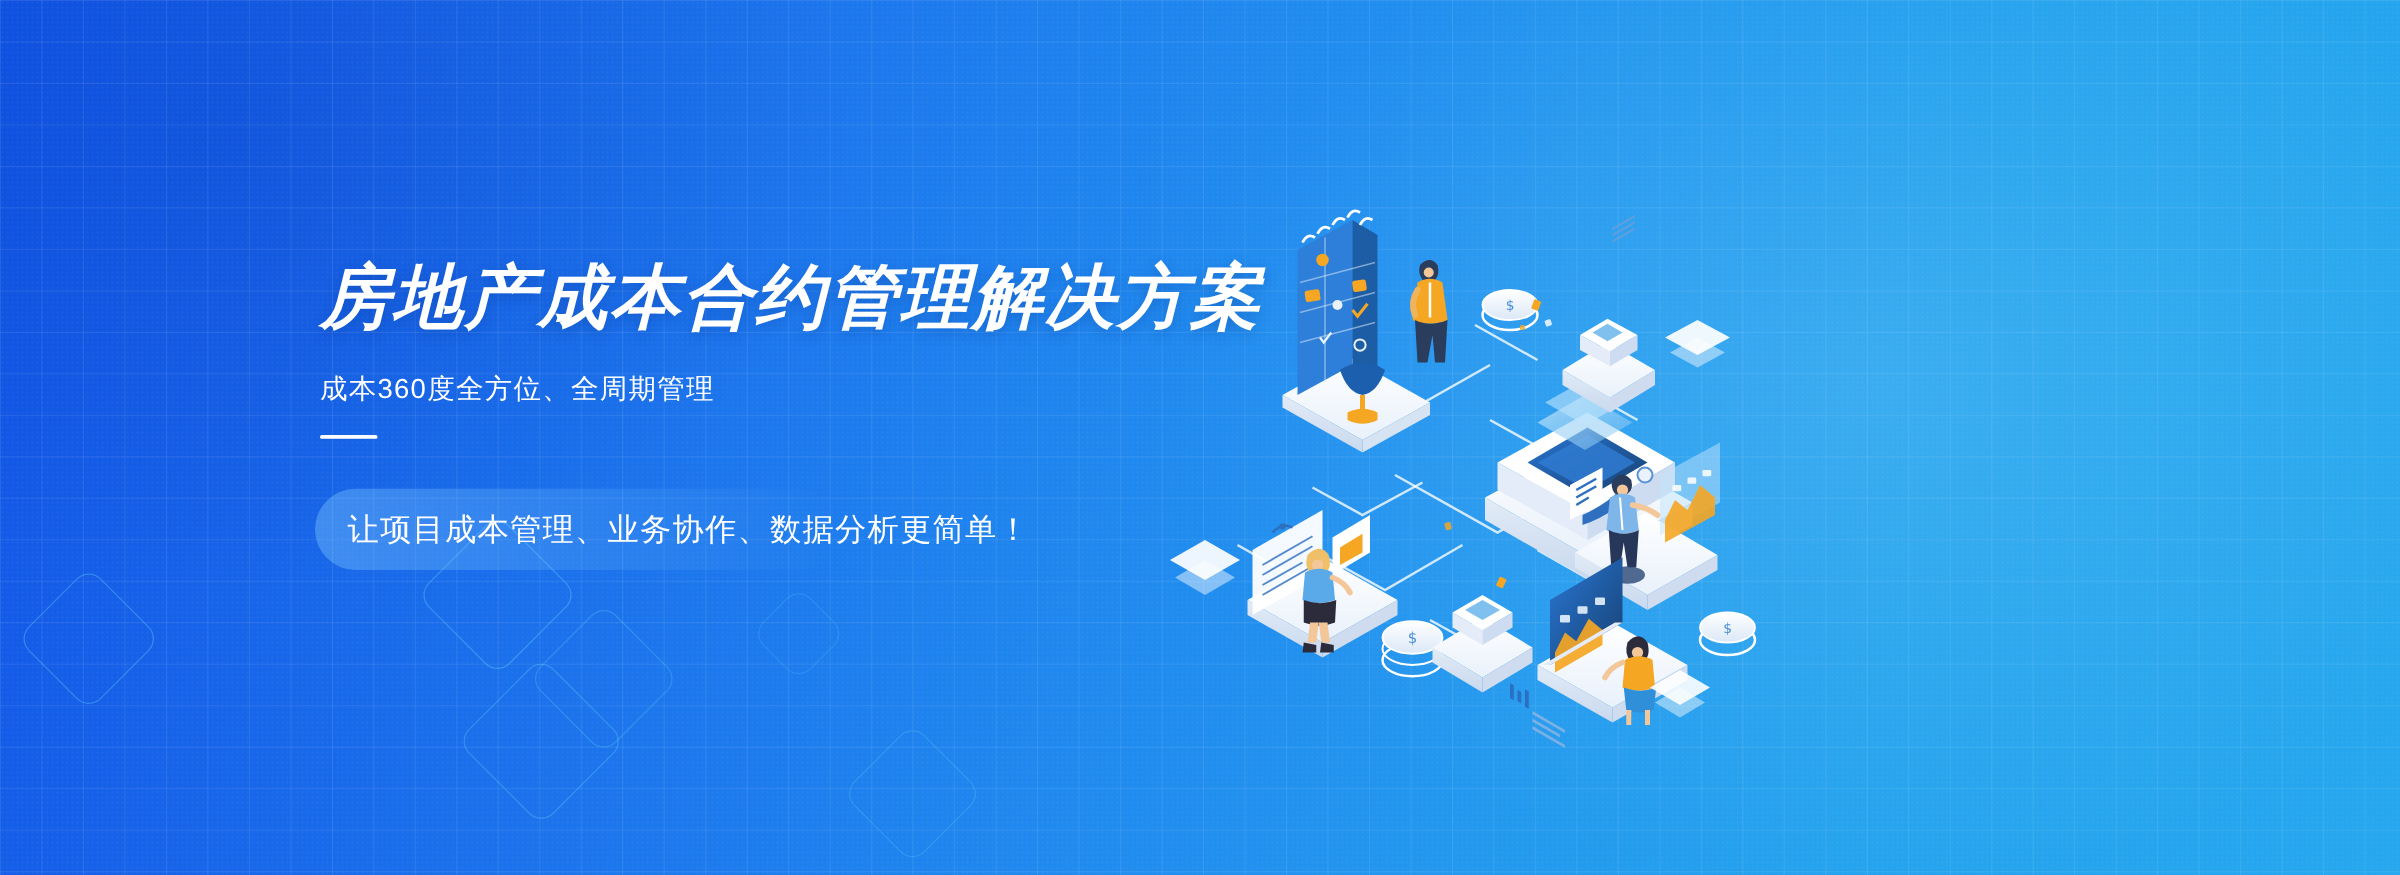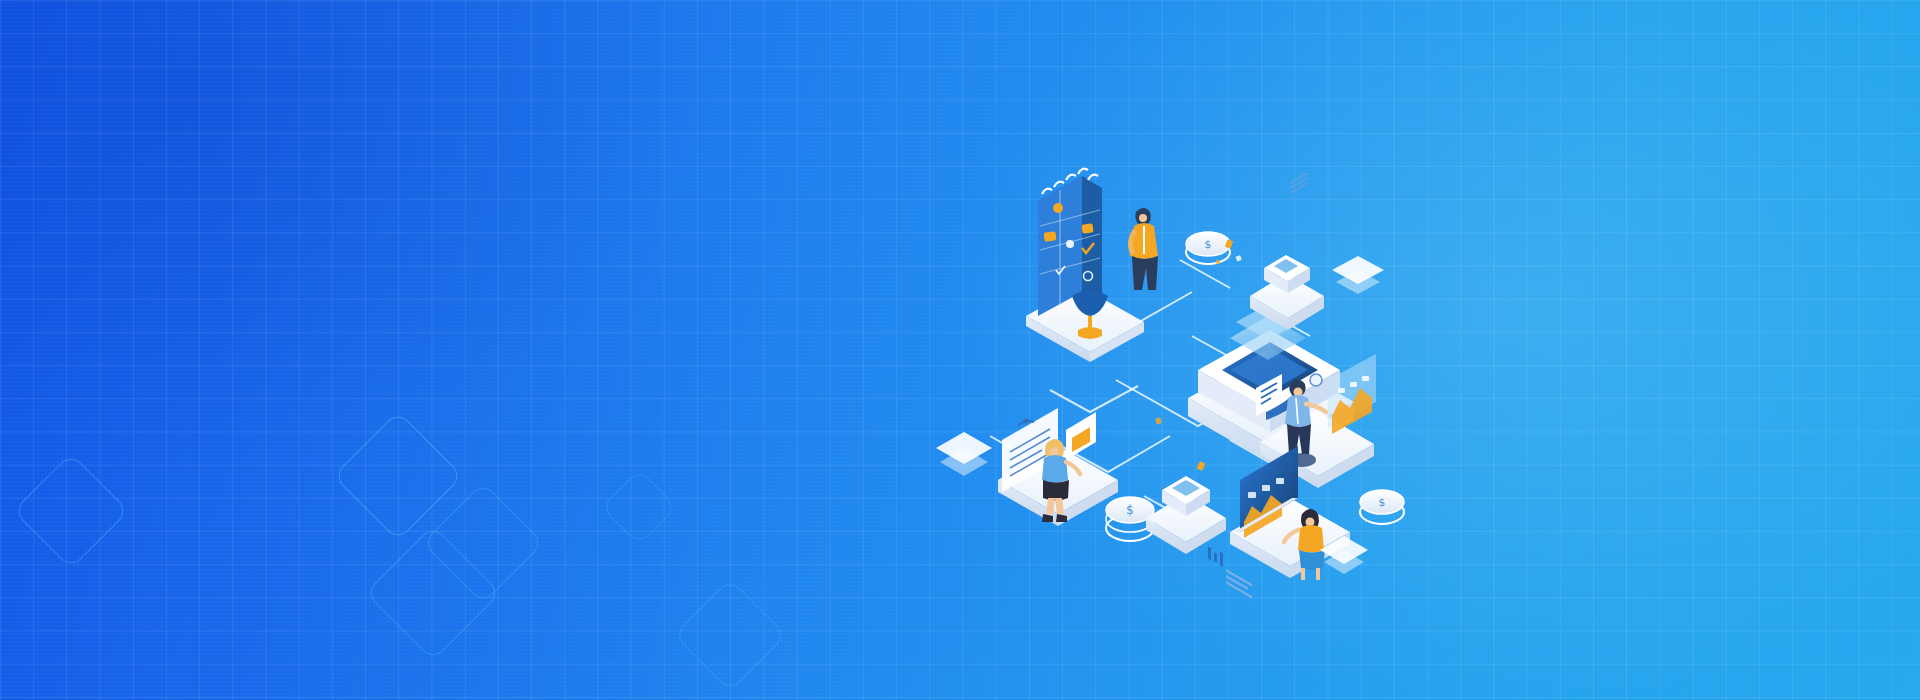--- a/index.html
+++ b/index.html
@@ -138,20 +138,28 @@
   <div class="grid"></div>
   <div class="dots"></div>
 
   <div class="deco d1"></div>
   <div class="deco d2"></div>
   <div class="deco d3"></div>
   <div class="deco d4"></div>
   <div class="deco d5"></div>
   <div class="deco d6"></div>
 
+  <div class="copy">
+    <h1 class="title">房地产成本合约管理解决方案</h1>
+    <p class="subtitle">成本360度全方位、全周期管理</p>
+    <div class="divider"></div>
+    <div class="tagline-wrap">
+      <span class="tagline">让项目成本管理、业务协作、数据分析更简单！</span>
+    </div>
+  </div>
 
   <div class="illustration">
     <svg viewBox="0 0 480 430" xmlns="http://www.w3.org/2000/svg">
       <defs>
         <linearGradient id="plat" x1="0" y1="0" x2="0" y2="1">
           <stop offset="0%" stop-color="#ffffff"></stop>
           <stop offset="100%" stop-color="#e9f1fb"></stop>
         </linearGradient>
         <linearGradient id="platSide" x1="0" y1="0" x2="0" y2="1">
           <stop offset="0%" stop-color="#e2ebf7"></stop>

